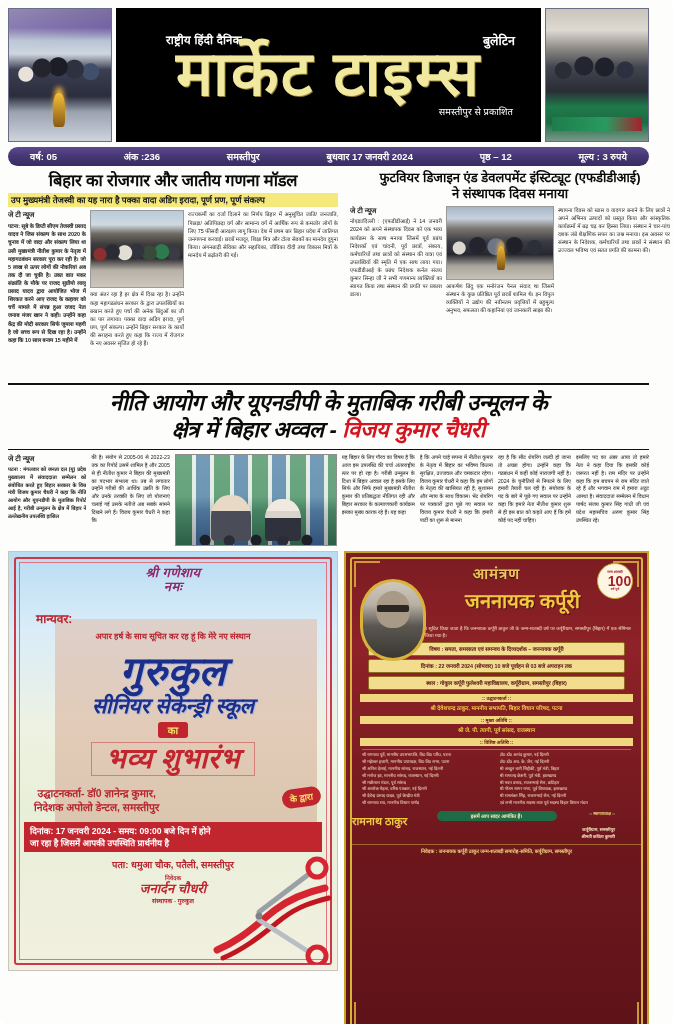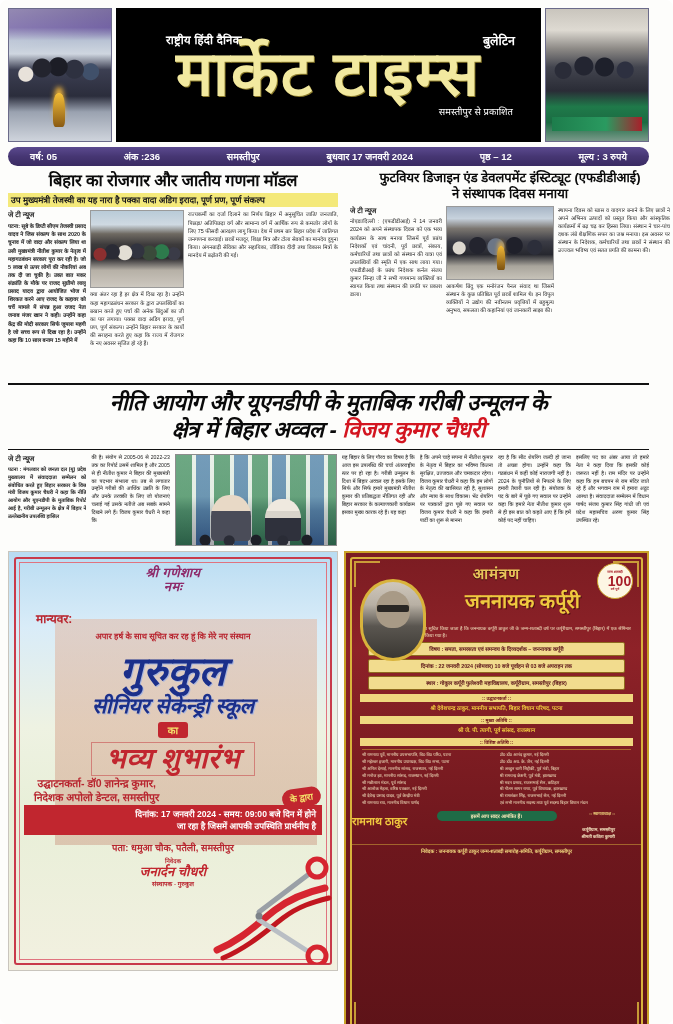--- a/index.html
+++ b/index.html
@@ -442,20 +442,21 @@
     letter-spacing: 0.5px;
     line-height: 1;
     padding: 2px 14px;
     border: 1px solid rgba(193,38,47,0.45);
   }
 
   .udghatan {
     color: #b8252f;
     font-size: 10.5px;
     font-weight: bold;
+    margin-top: 10px;
     text-align: center;
     line-height: 1.35;
     align-self: flex-start;
     margin-left: 10px;
   }
 
   .ke-dwara {
     position: absolute;
     right: 16px;
     top: 236px;
@@ -466,23 +467,23 @@
     padding: 3px 8px;
     border-radius: 12px;
     transform: rotate(-8deg);
   }
 
   .date-band {
     background: #c1262f;
     color: #ffffff;
     font-size: 8.6px;
     font-weight: bold;
-    text-align: right;
+    text-align: left;
     padding: 3px 6px;
-    margin-top: 1px;
+    margin-top: 8px;
     width: 100%;
     line-height: 1.4;
   }
 
   .pata {
     color: #b8252f;
     font-size: 9.5px;
     font-weight: bold;
     margin-top: 6px;
   }

